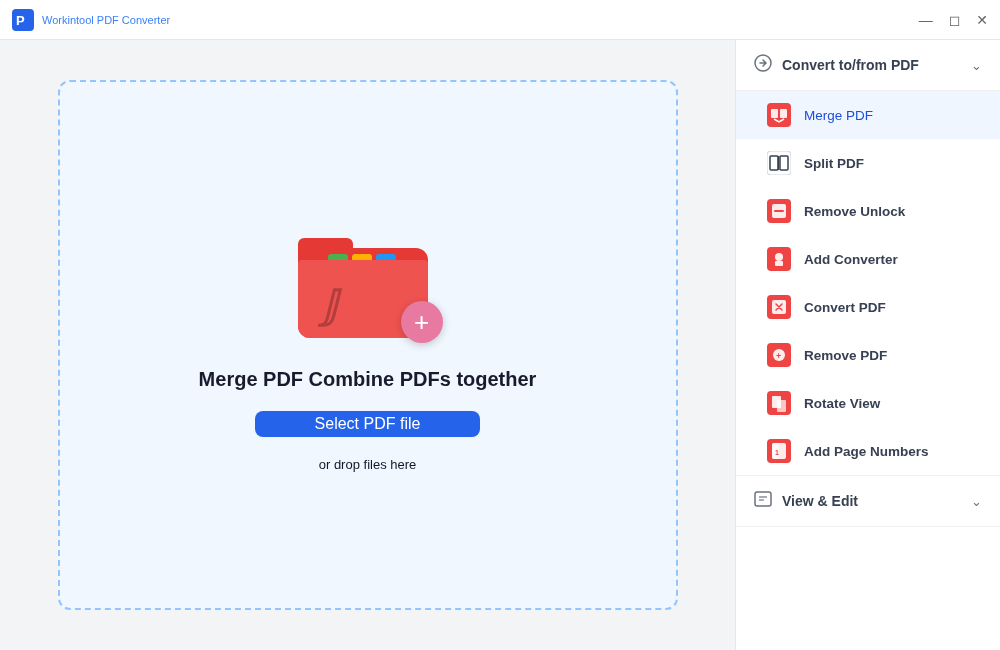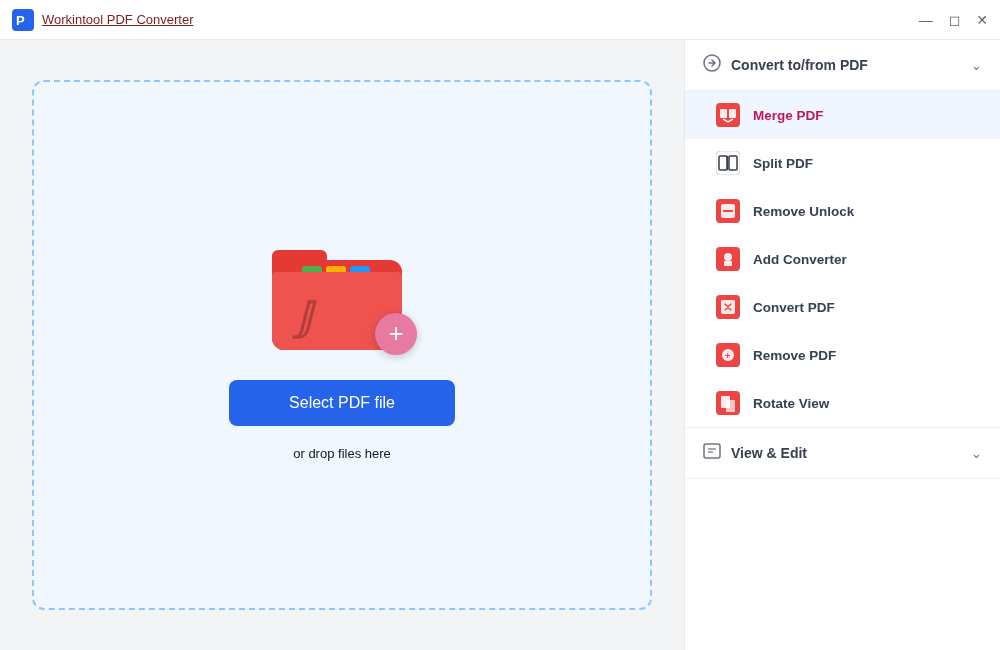--- a/index.html
+++ b/index.html
@@ -23,24 +23,23 @@
       border-bottom: 1px solid #e5e7eb;
       flex-shrink: 0;
     }
     .titlebar-logo {
       width: 22px;
       height: 22px;
       margin-right: 8px;
       flex-shrink: 0;
     }
     .titlebar-title {
-      font-size: 13px;
-      color: #7f1d1d;
+      font-size: 11px;
+      color: #3b82f6;
       flex: 1;
-      text-decoration: underline;
     }
     .titlebar-controls {
       display: flex;
       gap: 16px;
       align-items: center;
     }
     .titlebar-controls span {
       font-size: 14px;
       color: #666;
       cursor: pointer;
@@ -159,34 +158,34 @@
       font-weight: 700;
       color: #1a1a2e;
       text-align: center;
     }
 
     .select-btn {
       background: #2563eb;
       color: white;
       border: none;
       border-radius: 8px;
-      padding: 14px 60px;
+      padding: 4px 60px;
       font-size: 16px;
       cursor: pointer;
       font-weight: 500;
     }
 
     .drop-hint {
       font-size: 13px;
       color: #0f172a;
     }
 
     
     .sidebar {
-      width: 316px;
+      width: 265px;
       background: #ffffff;
       border-left: 1px solid #e5e7eb;
       overflow-y: auto;
       flex-shrink: 0;
     }
 
     .sidebar-section {
       border-bottom: 1px solid #f0f0f0;
     }
 
@@ -236,22 +235,22 @@
       display: flex;
       align-items: center;
       justify-content: center;
     }
     .sidebar-item-label {
       font-size: 13.5px;
       color: #374151;
       font-weight: bold;
     }
     .sidebar-item.active .sidebar-item-label {
-      color: #be185d;
-      font-weight: 700;
+      color: #1d4ed8;
+      font-weight: 400;
     }
   </style>
 </head>
 <body>
 
 <div class="titlebar">
 
   <svg class="titlebar-logo" viewBox="0 0 22 22" fill="none">
     <rect width="22" height="22" rx="4" fill="#2563eb"></rect>
     <text x="4" y="16" fill="white" font-size="13" font-weight="bold">P</text>
@@ -276,20 +275,21 @@
           <div class="color-tab" style="background:#4caf50;"></div>
           <div class="color-tab" style="background:#ffb300;"></div>
           <div class="color-tab" style="background:#2196f3;"></div>
         </div>
         <div class="folder-front">
           <div class="folder-symbol">𝕁</div>
         </div>
         <div class="plus-btn">+</div>
       </div>
 
+      <div class="merge-title">Merge PDF Combine PDFs together</div>
 
       <button class="select-btn">Select PDF file</button>
 
       <span class="drop-hint">or drop files here</span>
     </div>
   </div>
 
   <div class="sidebar">
 
     <div class="sidebar-section">
@@ -382,20 +382,31 @@
         <div class="sidebar-item-icon">
           <svg width="24" height="24" viewBox="0 0 24 24">
             <rect width="24" height="24" rx="4" fill="#ef4444"></rect>
             <rect x="5" y="5" width="9" height="12" rx="1" fill="white" opacity="0.9"></rect>
             <rect x="10" y="9" width="9" height="12" rx="1" fill="white" opacity="0.7"></rect>
           </svg>
         </div>
         <span class="sidebar-item-label">Rotate View</span>
       </div>
 
+      <div class="sidebar-item">
+        <div class="sidebar-item-icon">
+          <svg width="24" height="24" viewBox="0 0 24 24">
+            <rect width="24" height="24" rx="4" fill="#ef4444"></rect>
+            <rect x="5" y="4" width="14" height="16" rx="2" fill="white" opacity="0.9"></rect>
+            <rect x="5" y="4" width="7" height="16" rx="2" fill="white" opacity="0.7"></rect>
+            <text x="8" y="16" fill="#ef4444" font-size="7" font-weight="bold">1</text>
+          </svg>
+        </div>
+        <span class="sidebar-item-label">Add Page Numbers</span>
+      </div>
     </div>
 
     <div class="sidebar-section">
       <div class="sidebar-section-header">
         <div class="sidebar-section-left">
           <span class="section-icon">
             <svg width="18" height="18" viewBox="0 0 18 18" fill="none">
               <rect x="1" y="2" width="16" height="14" rx="2" stroke="#6b7280" stroke-width="1.5"></rect>
               <line x1="5" y1="7" x2="13" y2="7" stroke="#6b7280" stroke-width="1.2"></line>
               <line x1="5" y1="10" x2="10" y2="10" stroke="#6b7280" stroke-width="1.2"></line>

